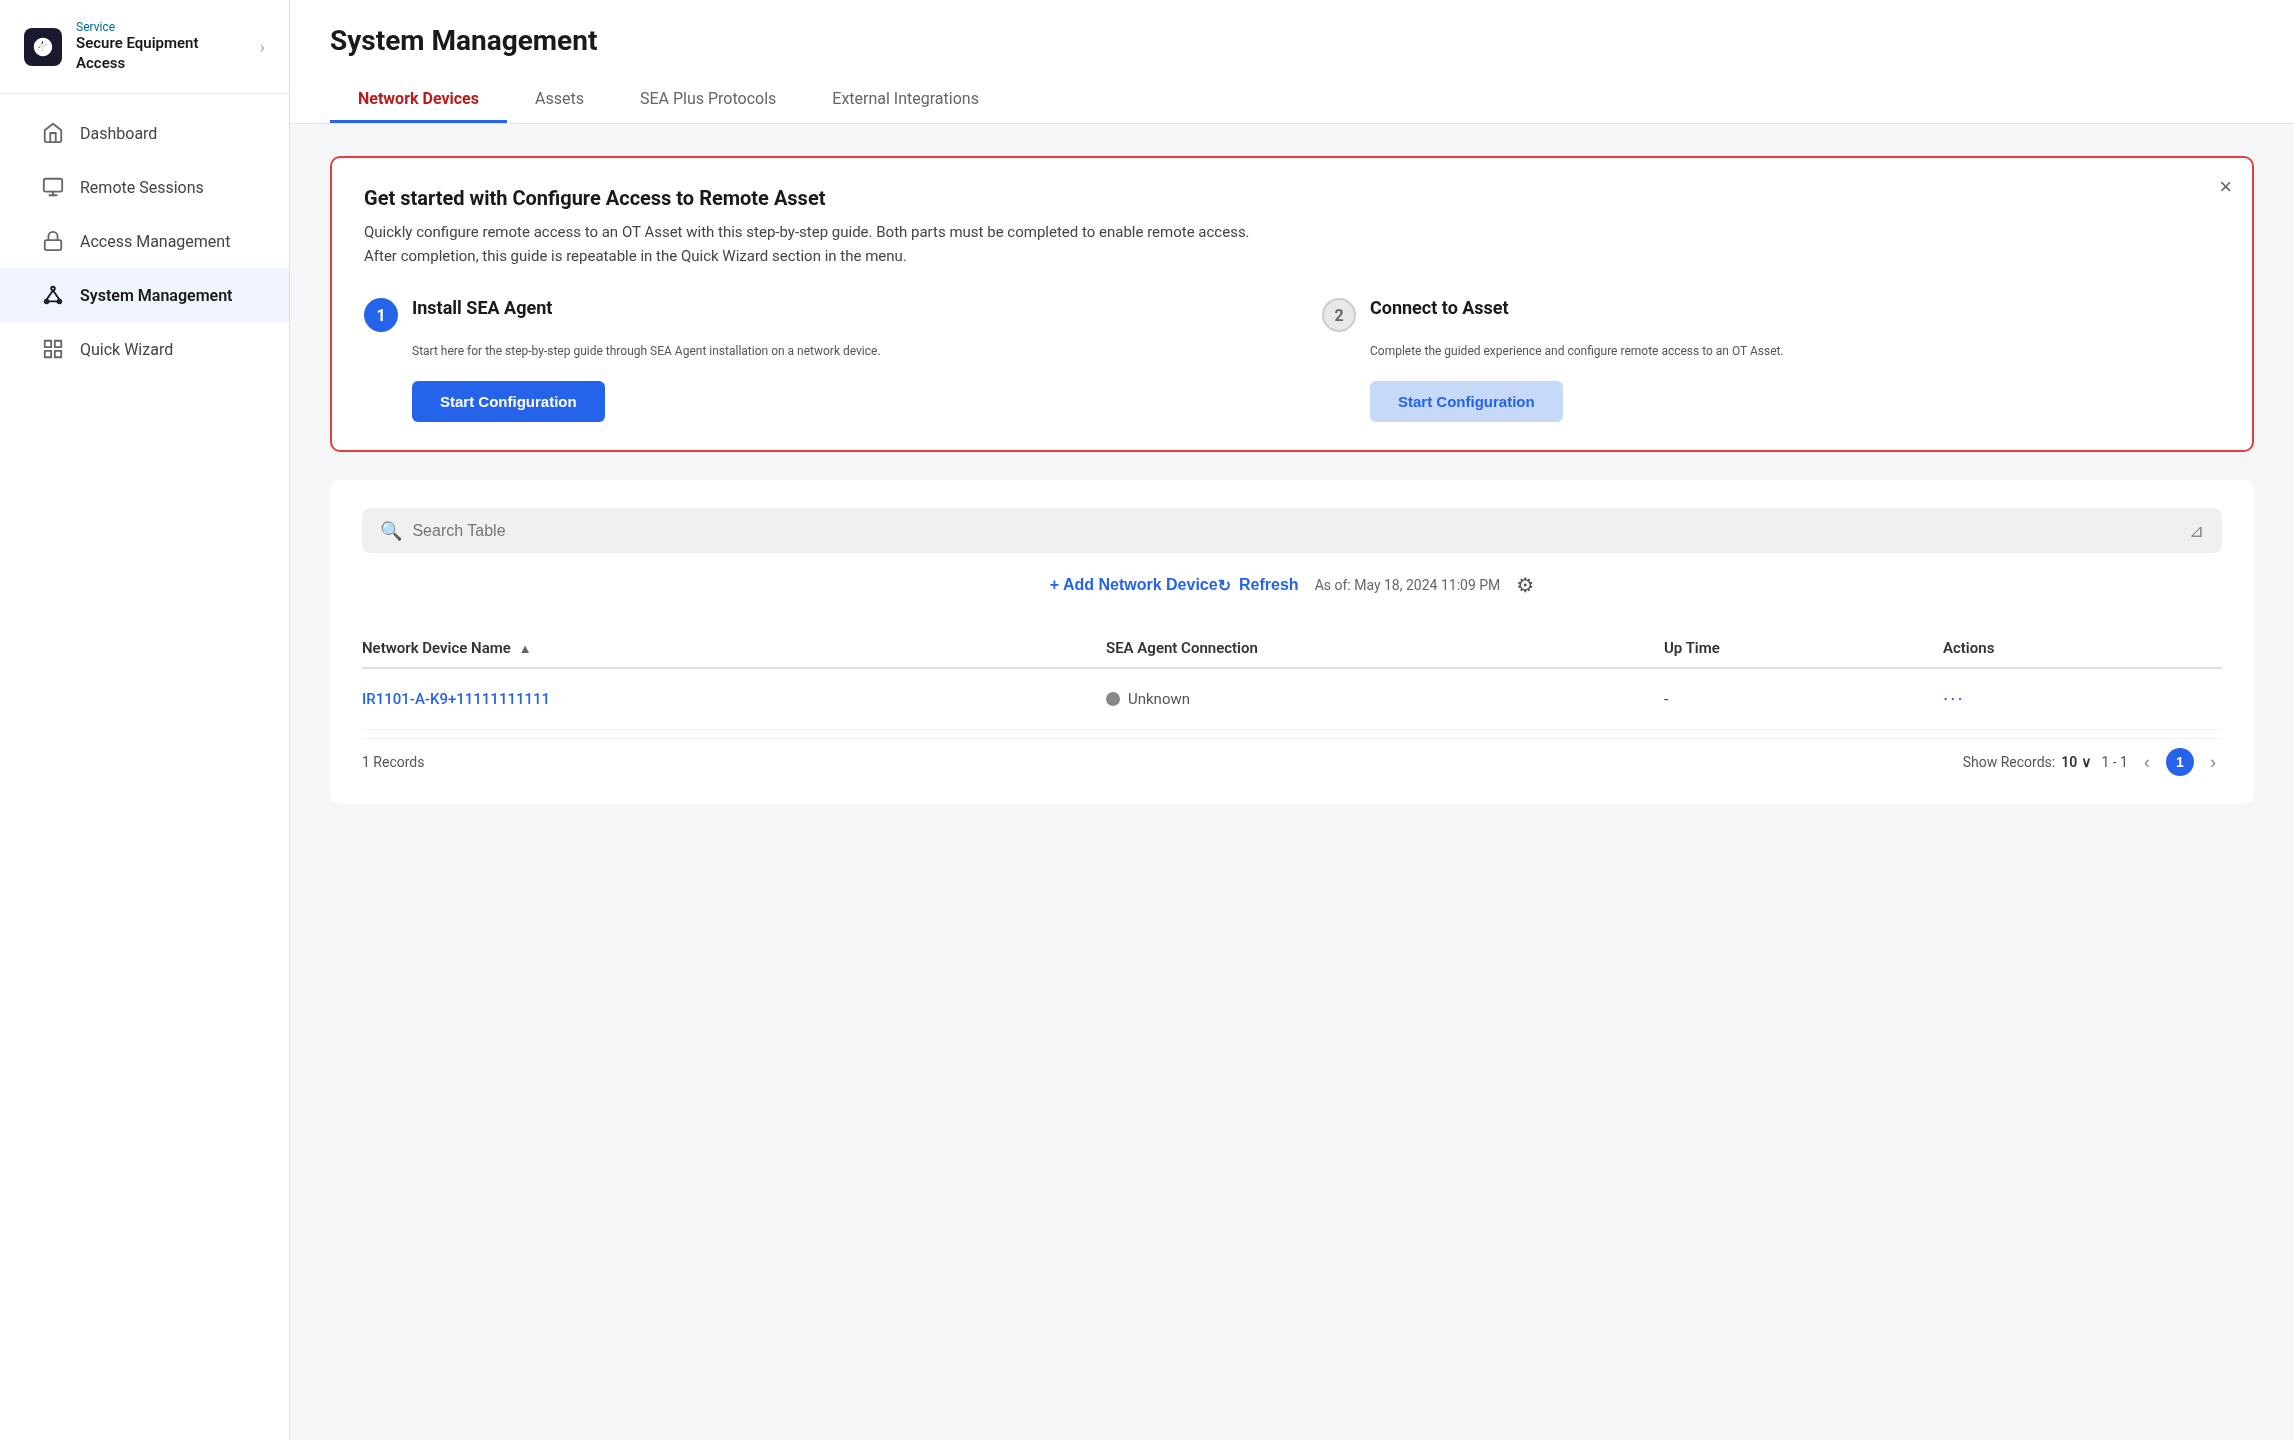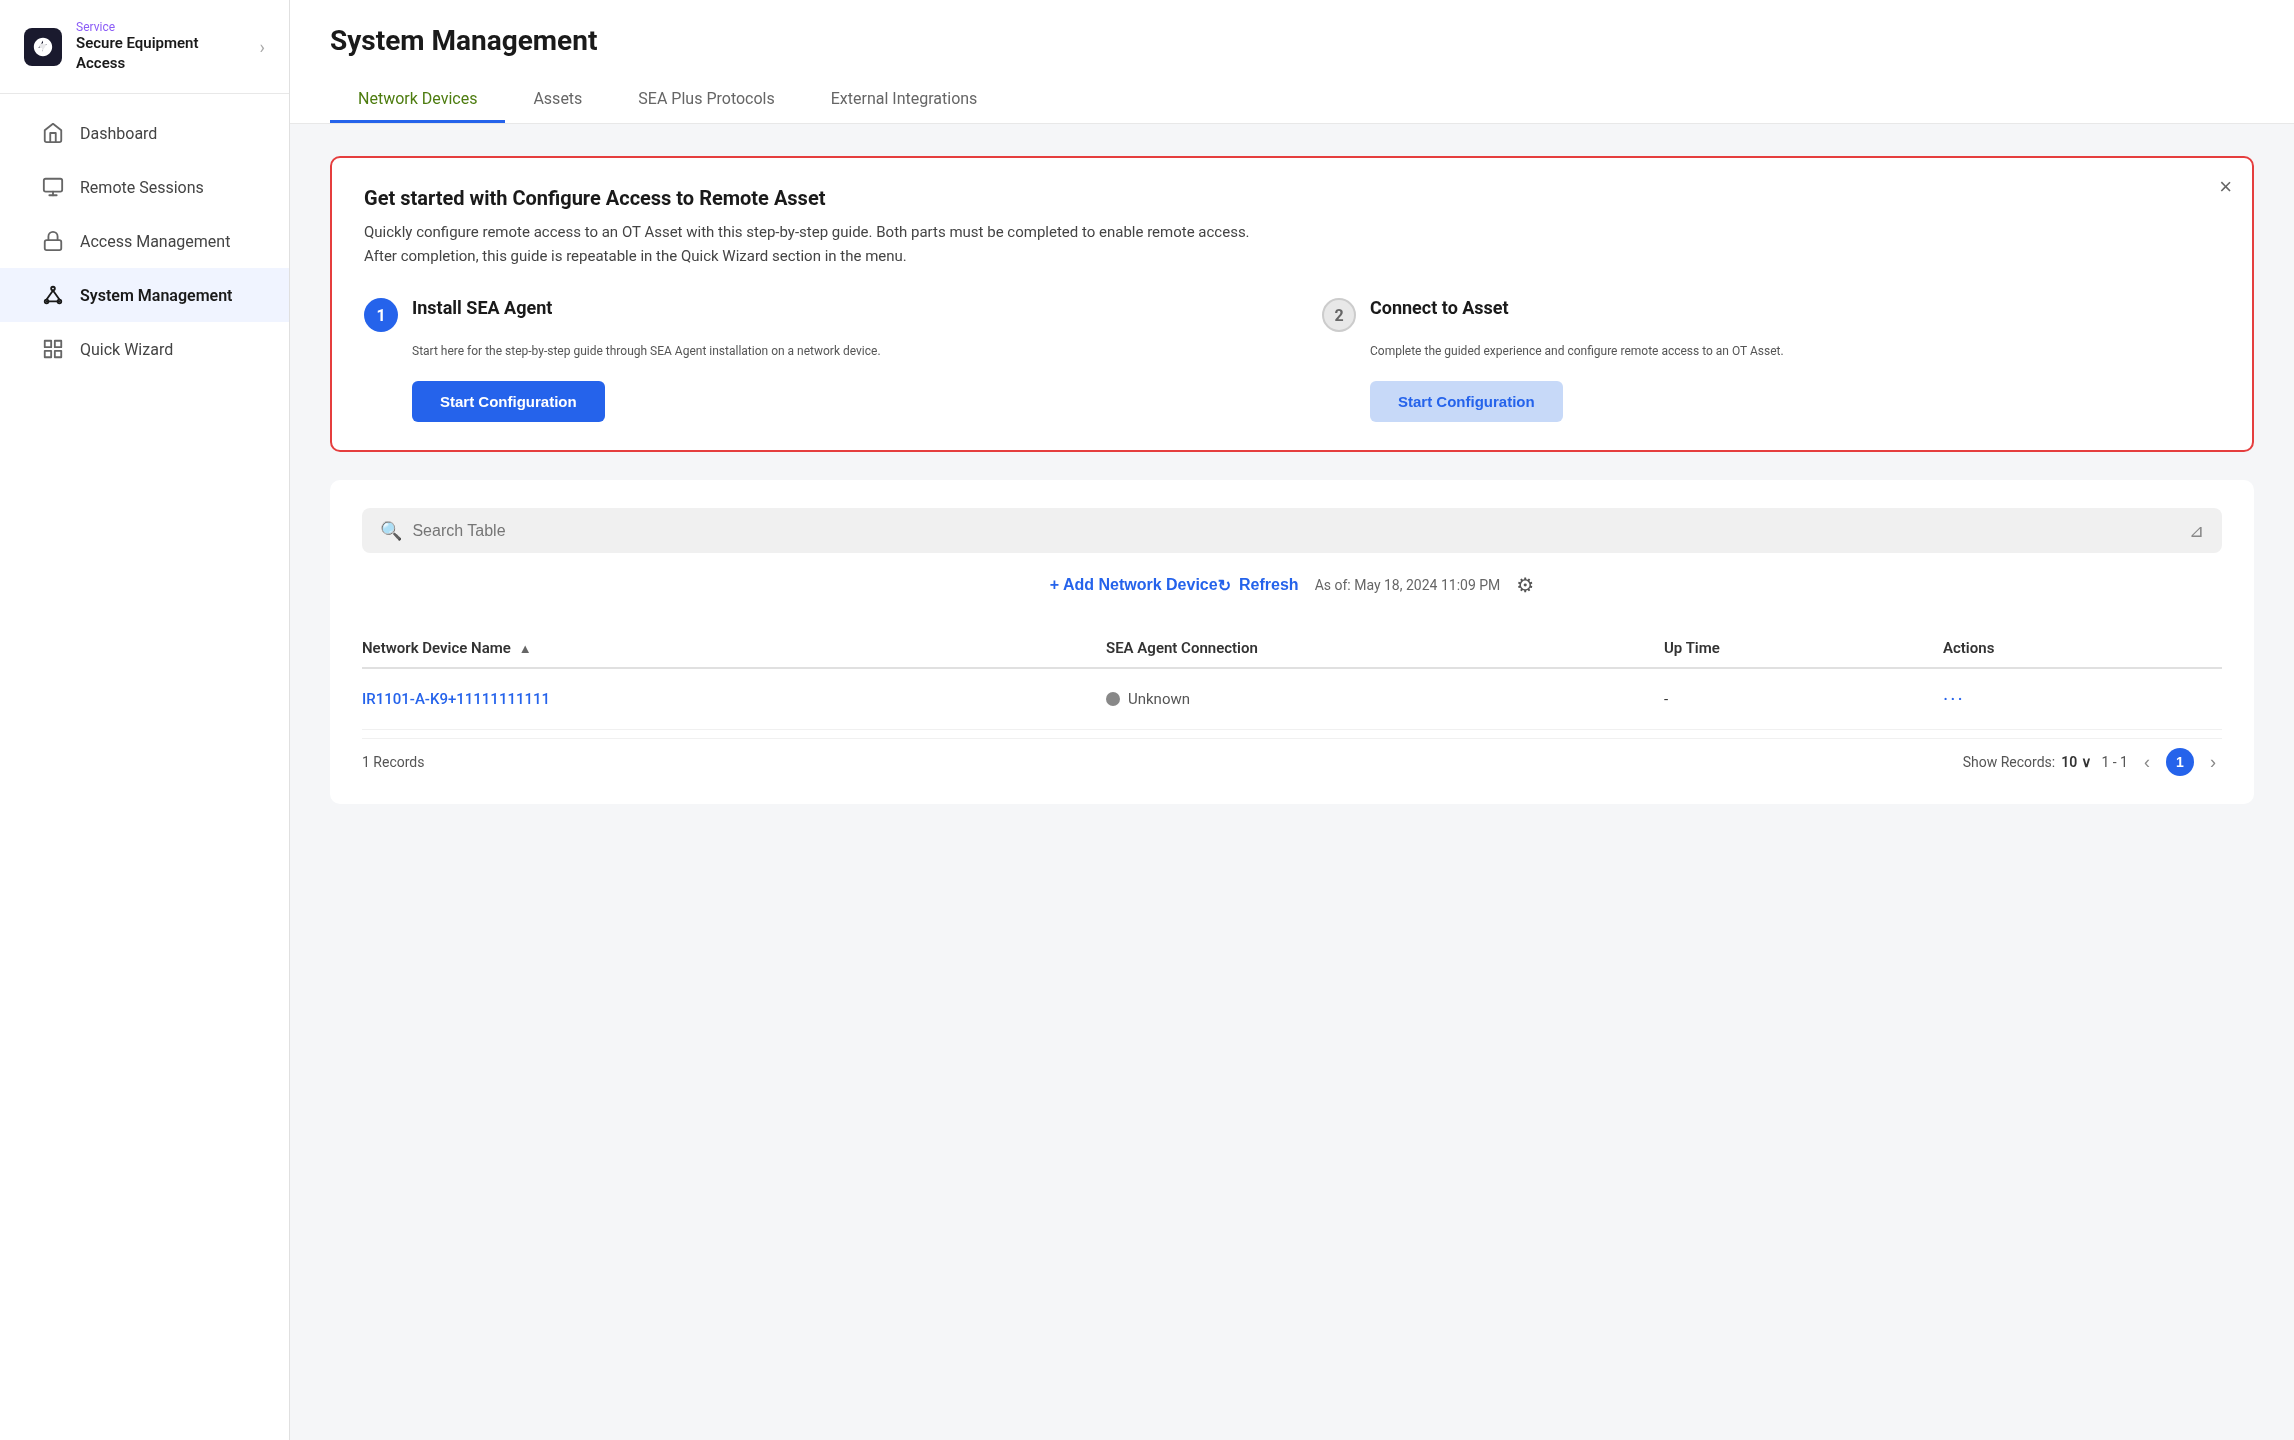--- a/index.html
+++ b/index.html
@@ -27,21 +27,21 @@
       width: 38px;
       height: 38px;
       background: #1a1a2e;
       border-radius: 8px;
       display: flex;
       align-items: center;
       justify-content: center;
     }
     .service-icon svg { width: 22px; height: 22px; fill: #fff; }
     .service-text { flex: 1; }
-    .service-label { font-size: 12px; color: #8b5cf6; font-weight: 400; }
+    .service-label { font-size: 12px; color: #0369a1; font-weight: 400; }
     .service-name { font-size: 15px; font-weight: 600; color: #1a1a1a; line-height: 1.3; }
     .service-chevron { color: #aaa; font-size: 18px; }
 
     .sidebar-nav { padding: 12px 0; flex: 1; }
     .nav-item {
       display: flex;
       align-items: center;
       gap: 14px;
       padding: 14px 40px;
       cursor: pointer;
@@ -81,22 +81,22 @@
     .tab {
       padding: 12px 28px;
       font-size: 16px;
       cursor: pointer;
       color: #666;
       border-bottom: 3px solid transparent;
       font-weight: 400;
       white-space: nowrap;
     }
     .tab.active {
-      color: #4d7c0f;
-      font-weight: 400;
+      color: #b91c1c;
+      font-weight: 700;
       border-bottom-color: #2563eb;
     }
 
     
     .main-body {
       flex: 1;
       overflow-y: auto;
       padding: 32px 40px;
     }
 

